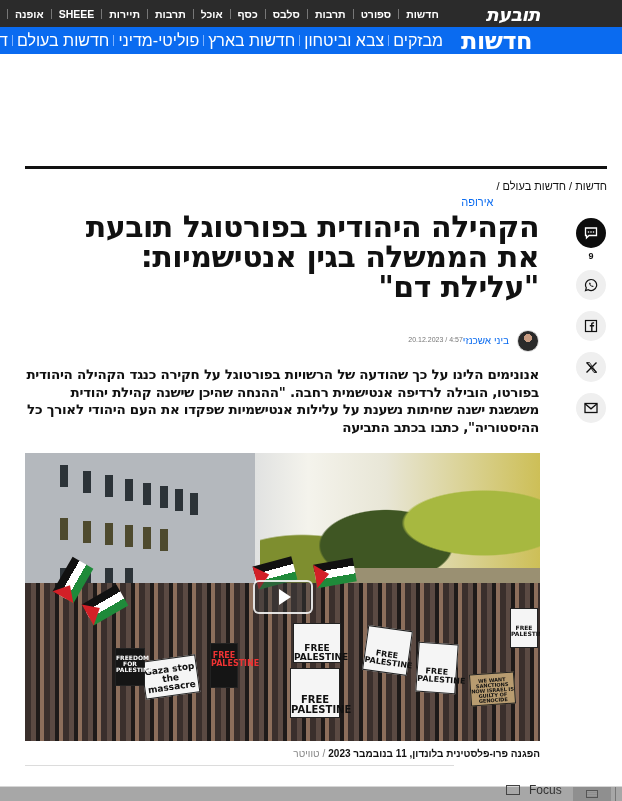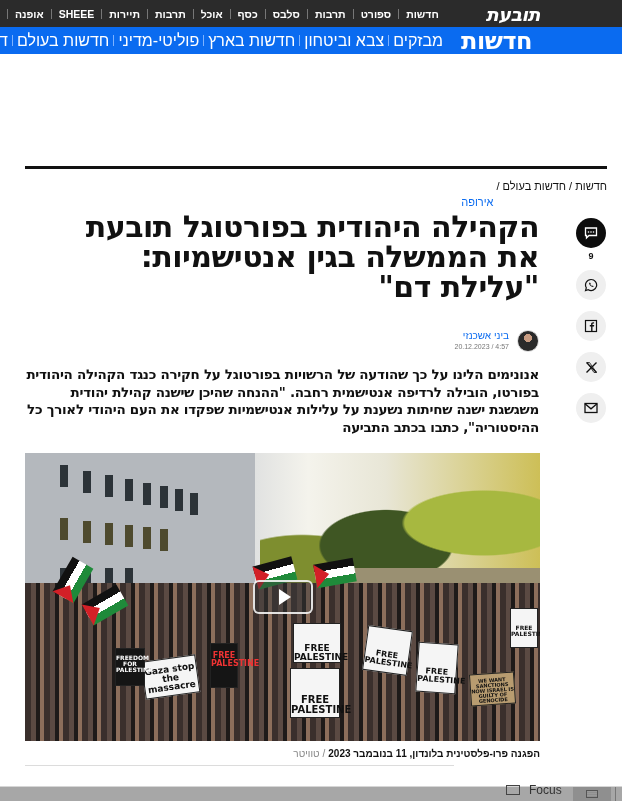--- a/index.html
+++ b/index.html
@@ -28,21 +28,21 @@
   .breadcrumb { position: absolute; right: 15px; top: 180px; direction: rtl; font-size: 11px; color: #111; display: flex; gap: 3px; }
   .breadcrumb .link { cursor: pointer; }
   .breadcrumb .current { color: #0a6bf0; margin-top: 16px; }
 
   
   .headline { position: absolute; right: 83px; top: 212px; width: 500px; direction: rtl; text-align: right; font-family: "DejaVu Sans", sans-serif; font-weight: bold; font-size: 30px; line-height: 30px; color: #111; letter-spacing: -0.5px; }
 
   
   .author { position: absolute; right: 83px; top: 330px; direction: rtl; display: flex; align-items: center; gap: 8px; }
   .author .avatar { width: 22px; height: 22px; border-radius: 50%; background: radial-gradient(circle at 50% 35%, #c89c82 0 25%, #2a2a2a 26% 100%); border: 1px solid #ddd; }
-  .author .meta { display: flex; flex-direction: column; align-items: flex-start; }
+  .author .meta { display: flex; flex-direction: row; align-items: flex-start; }
   .author .name { font-size: 10px; color: #0a6bf0; cursor: pointer; line-height: 12px; }
   .author .date { font-size: 7px; color: #777; line-height: 10px; direction: ltr; }
 
   
   .lead { position: absolute; right: 83px; top: 366px; width: 515px; direction: rtl; text-align: right; font-size: 13.5px; line-height: 17.5px; color: #111; font-weight: bold; font-family: "DejaVu Sans", sans-serif; letter-spacing: -0.3px; }
 
   
   .share { position: absolute; left: 576px; top: 218px; width: 30px; display: flex; flex-direction: column; align-items: center; }
   .share .btn { width: 30px; height: 30px; border-radius: 50%; background: #efefef; display: flex; align-items: center; justify-content: center; cursor: pointer; }
   .share .btn.comment { background: #0d0d0d; }

